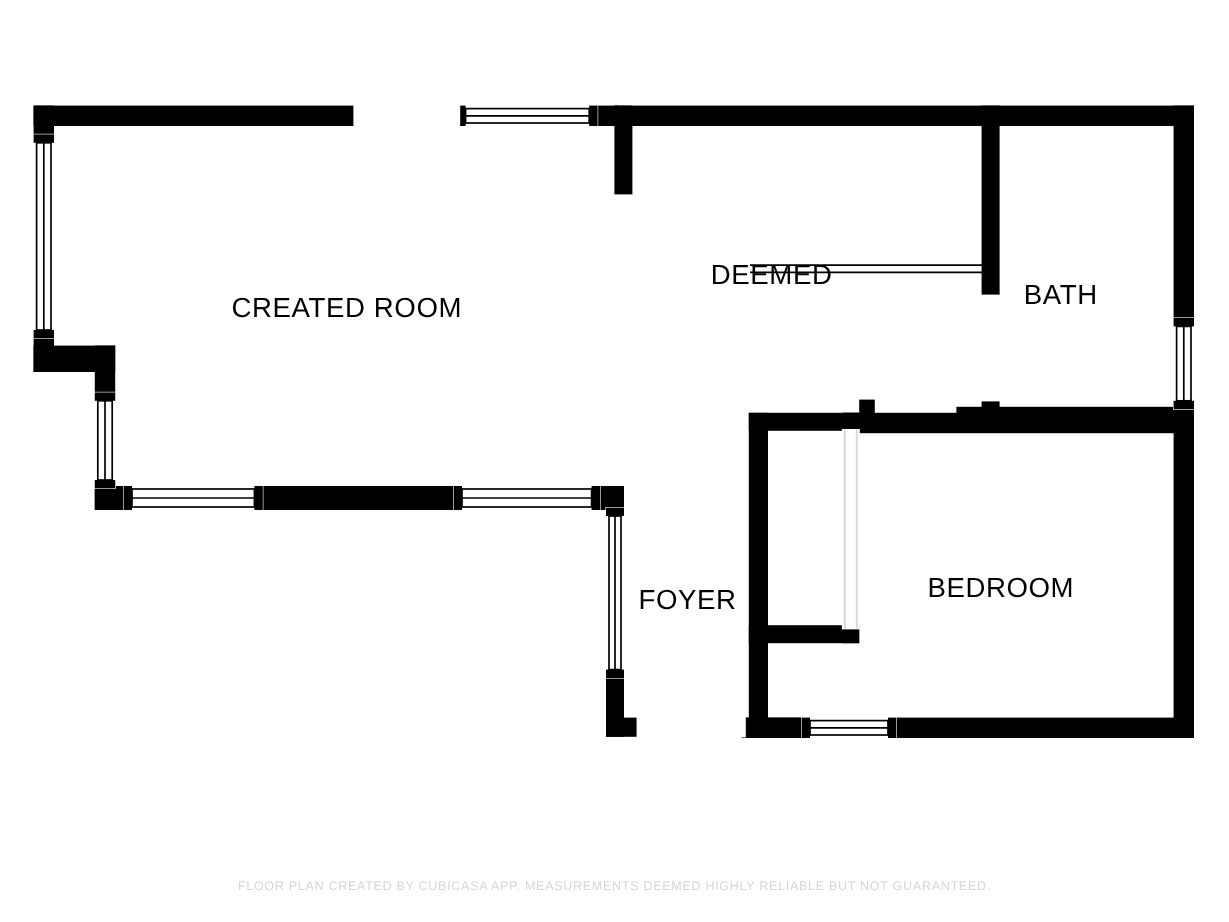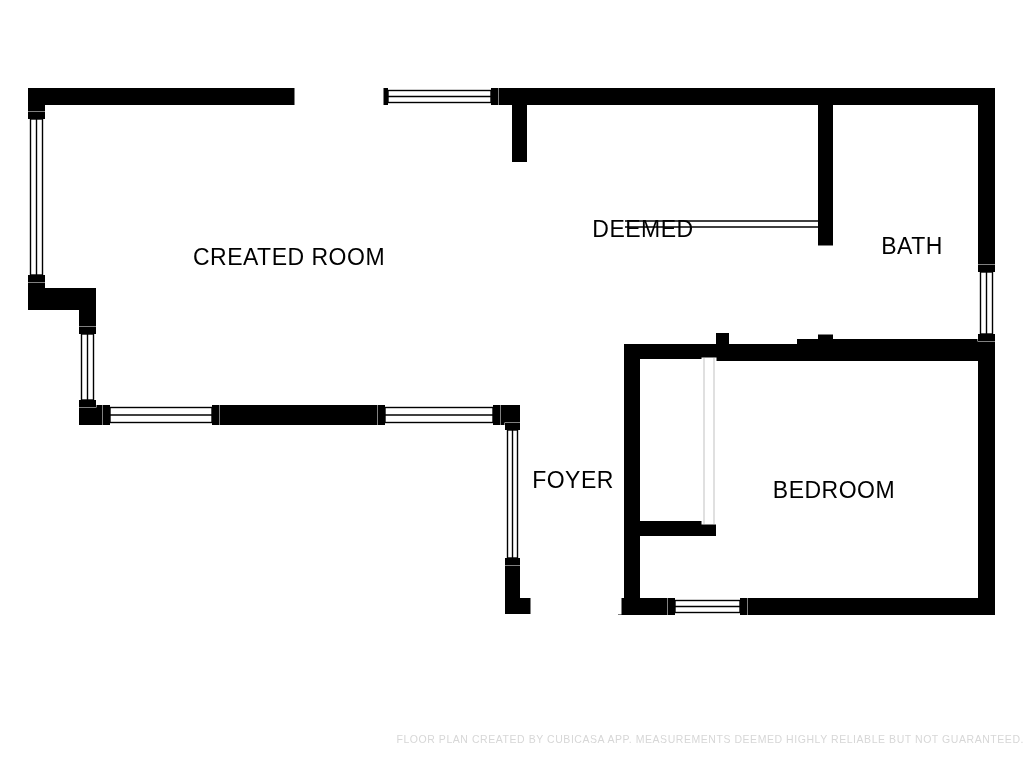--- a/index.html
+++ b/index.html
@@ -37,21 +37,21 @@
     letter-spacing: 0.5px;
     white-space: nowrap;
     transform: translate(-50%, -50%);
     line-height: 1;
   }
   #footer-note {
     position: absolute;
     left: 0;
     right: 0;
     top: 733px;
-    text-align: right;
+    text-align: center;
     color: #d7d7d7;
     font-family: "Liberation Sans", sans-serif;
     font-size: 10.5px;
     letter-spacing: 0.55px;
     white-space: nowrap;
   }
 </style>
 </head>
 <body>
 
@@ -143,20 +143,20 @@
       </g>
     <g id="fixtures-group">
         <line x1="625" y1="221" x2="820" y2="221" stroke="#000000" stroke-width="1.4"></line>
         <line x1="625" y1="227" x2="820" y2="227" stroke="#000000" stroke-width="1.4"></line>
       </g>
   </svg>
 
   <div id="room-labels">
       <div class="room-label" style="left: 289px; top: 257px;">CREATED ROOM</div>
       <div class="room-label" style="left: 643px; top: 229px;">DEEMED</div>
-      <div class="room-label" style="left: 884px; top: 246px; margin-left: 28px;">BATH</div>
-      <div class="room-label" style="left: 573px; top: 480px;">FOYER</div>
+      <div class="room-label" style="left: 884px; top: 246px;">BATH</div>
+      <div class="room-label" style="left: 573px; top: 500px;">FOYER</div>
       <div class="room-label" style="left: 834px; top: 490px;">BEDROOM</div>
     </div>
 
   <div id="footer-note">FLOOR PLAN CREATED BY CUBICASA APP. MEASUREMENTS DEEMED HIGHLY RELIABLE BUT NOT GUARANTEED.</div>
 
 </div>
 
 </body></html>

